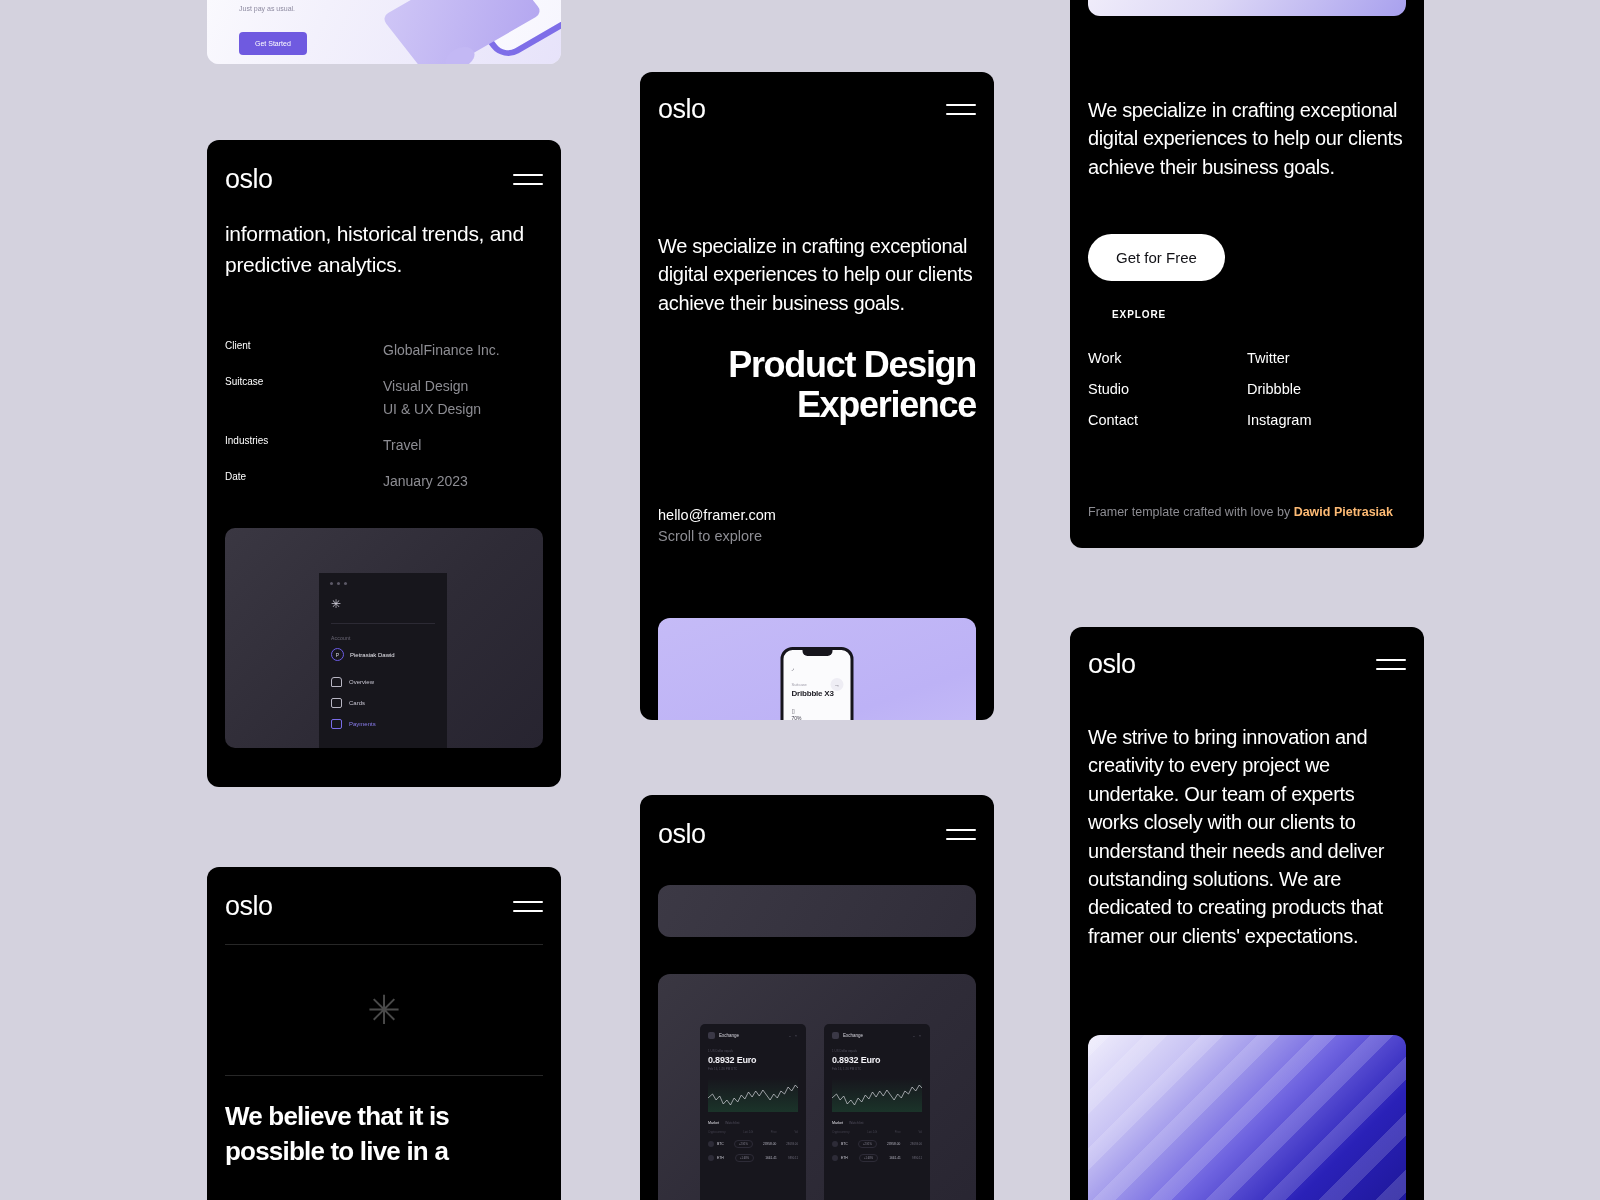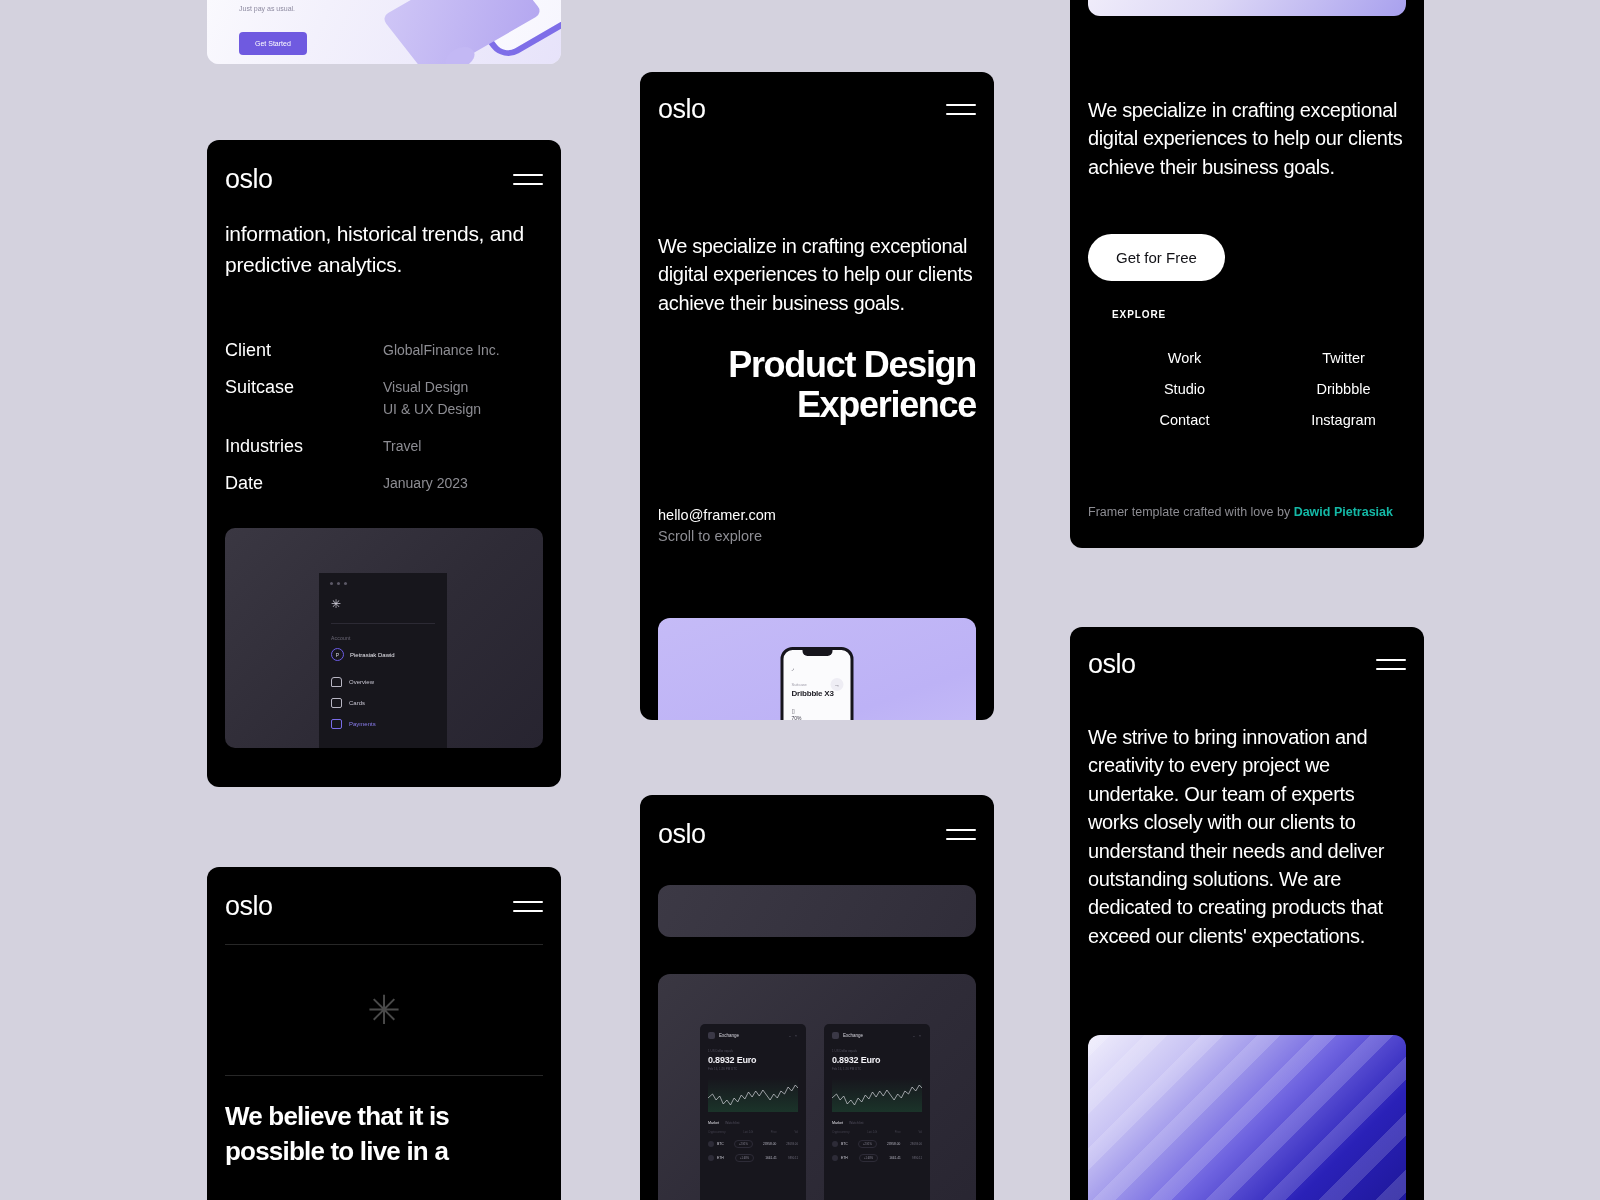--- a/index.html
+++ b/index.html
@@ -111,21 +111,21 @@
   #card-project .logo { font-size: 27px; }
 
   .proj-lead {
     padding: 0 18px;
     font-size: 21px; line-height: 1.48; letter-spacing: -0.3px;
     color: #ffffff;
   }
   .meta-table { padding: 0 18px; margin-top: 60px; }
   .meta-row { display: flex; margin-bottom: 16px; }
   .meta-row:last-child { margin-bottom: 0; }
-  .meta-key { width: 158px; font-size: 18px; color: #ffffff; }
+  .meta-key { width: 158px; font-size: 10px; color: #ffffff; }
   .meta-val { font-size: 14px; color: #8d8d93; line-height: 1.45; }
   .meta-val div + div { margin-top: 2px; }
 
   .shot-wrap {
     position: absolute; left: 18px; top: 388px;
     width: 318px; height: 220px;
     border-radius: 10px; overflow: hidden;
     background: linear-gradient(135deg,#3a3742 0%,#2e2b36 55%,#272430 100%);
   }
   .shot-panel {
@@ -224,34 +224,34 @@
     border: none; border-radius: 40px;
     font-size: 15px; padding: 15px 28px;
     font-family: "Liberation Sans", sans-serif;
     cursor: pointer;
   }
   .explore-label {
     position: absolute; left: 18px; top: 581px;
     font-size: 10px; font-weight: 700; letter-spacing: 0.9px; color: #ffffff; padding-left: 24px;
   }
   .link-cols {
-    position: absolute; left: 35px; top: 622px;
-    width: 318px; display: flex; text-align: center;
+    position: absolute; left: 18px; top: 622px;
+    width: 318px; display: flex;
   }
   .link-col { width: 163px; }
   .link-col a {
     display: block; font-size: 14.5px; color: #ffffff;
     text-decoration: none; margin-bottom: 15px;
   }
   .credit {
     position: absolute; left: 18px; top: 777px;
     font-size: 12.5px; color: #8d8d93;
     white-space: nowrap;
   }
-  .credit b { color: #14b8a6; font-weight: 700; }
+  .credit b { color: #fdba74; font-weight: 700; }
 
   
   #card-about { left: 1070px; top: 627px; width: 354px; height: 600px; }
   #card-about .card-header { height: 74px; }
   #card-about .logo { font-size: 27px; }
   .about-text {
     padding: 22px 18px 0 18px;
     font-size: 20px; line-height: 1.42; letter-spacing: -0.35px; color: #fff;
   }
   .about-grad {
@@ -486,21 +486,21 @@
   </div>
 
   <div class="card" id="card-about">
     <div class="card-header">
       <div class="logo">oslo</div>
       <div class="hamburger">
           <span></span>
           <span></span>
         </div>
     </div>
-    <div class="about-text">We strive to bring innovation and creativity to every project we undertake. Our team of experts works closely with our clients to understand their needs and deliver outstanding solutions. We are dedicated to creating products that exceed our clients' expectations.</div>
+    <div class="about-text">We strive to bring innovation and creativity to every project we undertake. Our team of experts works closely with our clients to understand their needs and deliver outstanding solutions. We are dedicated to creating products that framer our clients' expectations.</div>
     <div class="about-grad"></div>
   </div>
 
   <div class="card" id="card-clients">
     <div class="card-header">
       <div class="logo">oslo</div>
       <div class="hamburger">
           <span></span>
           <span></span>
         </div>

